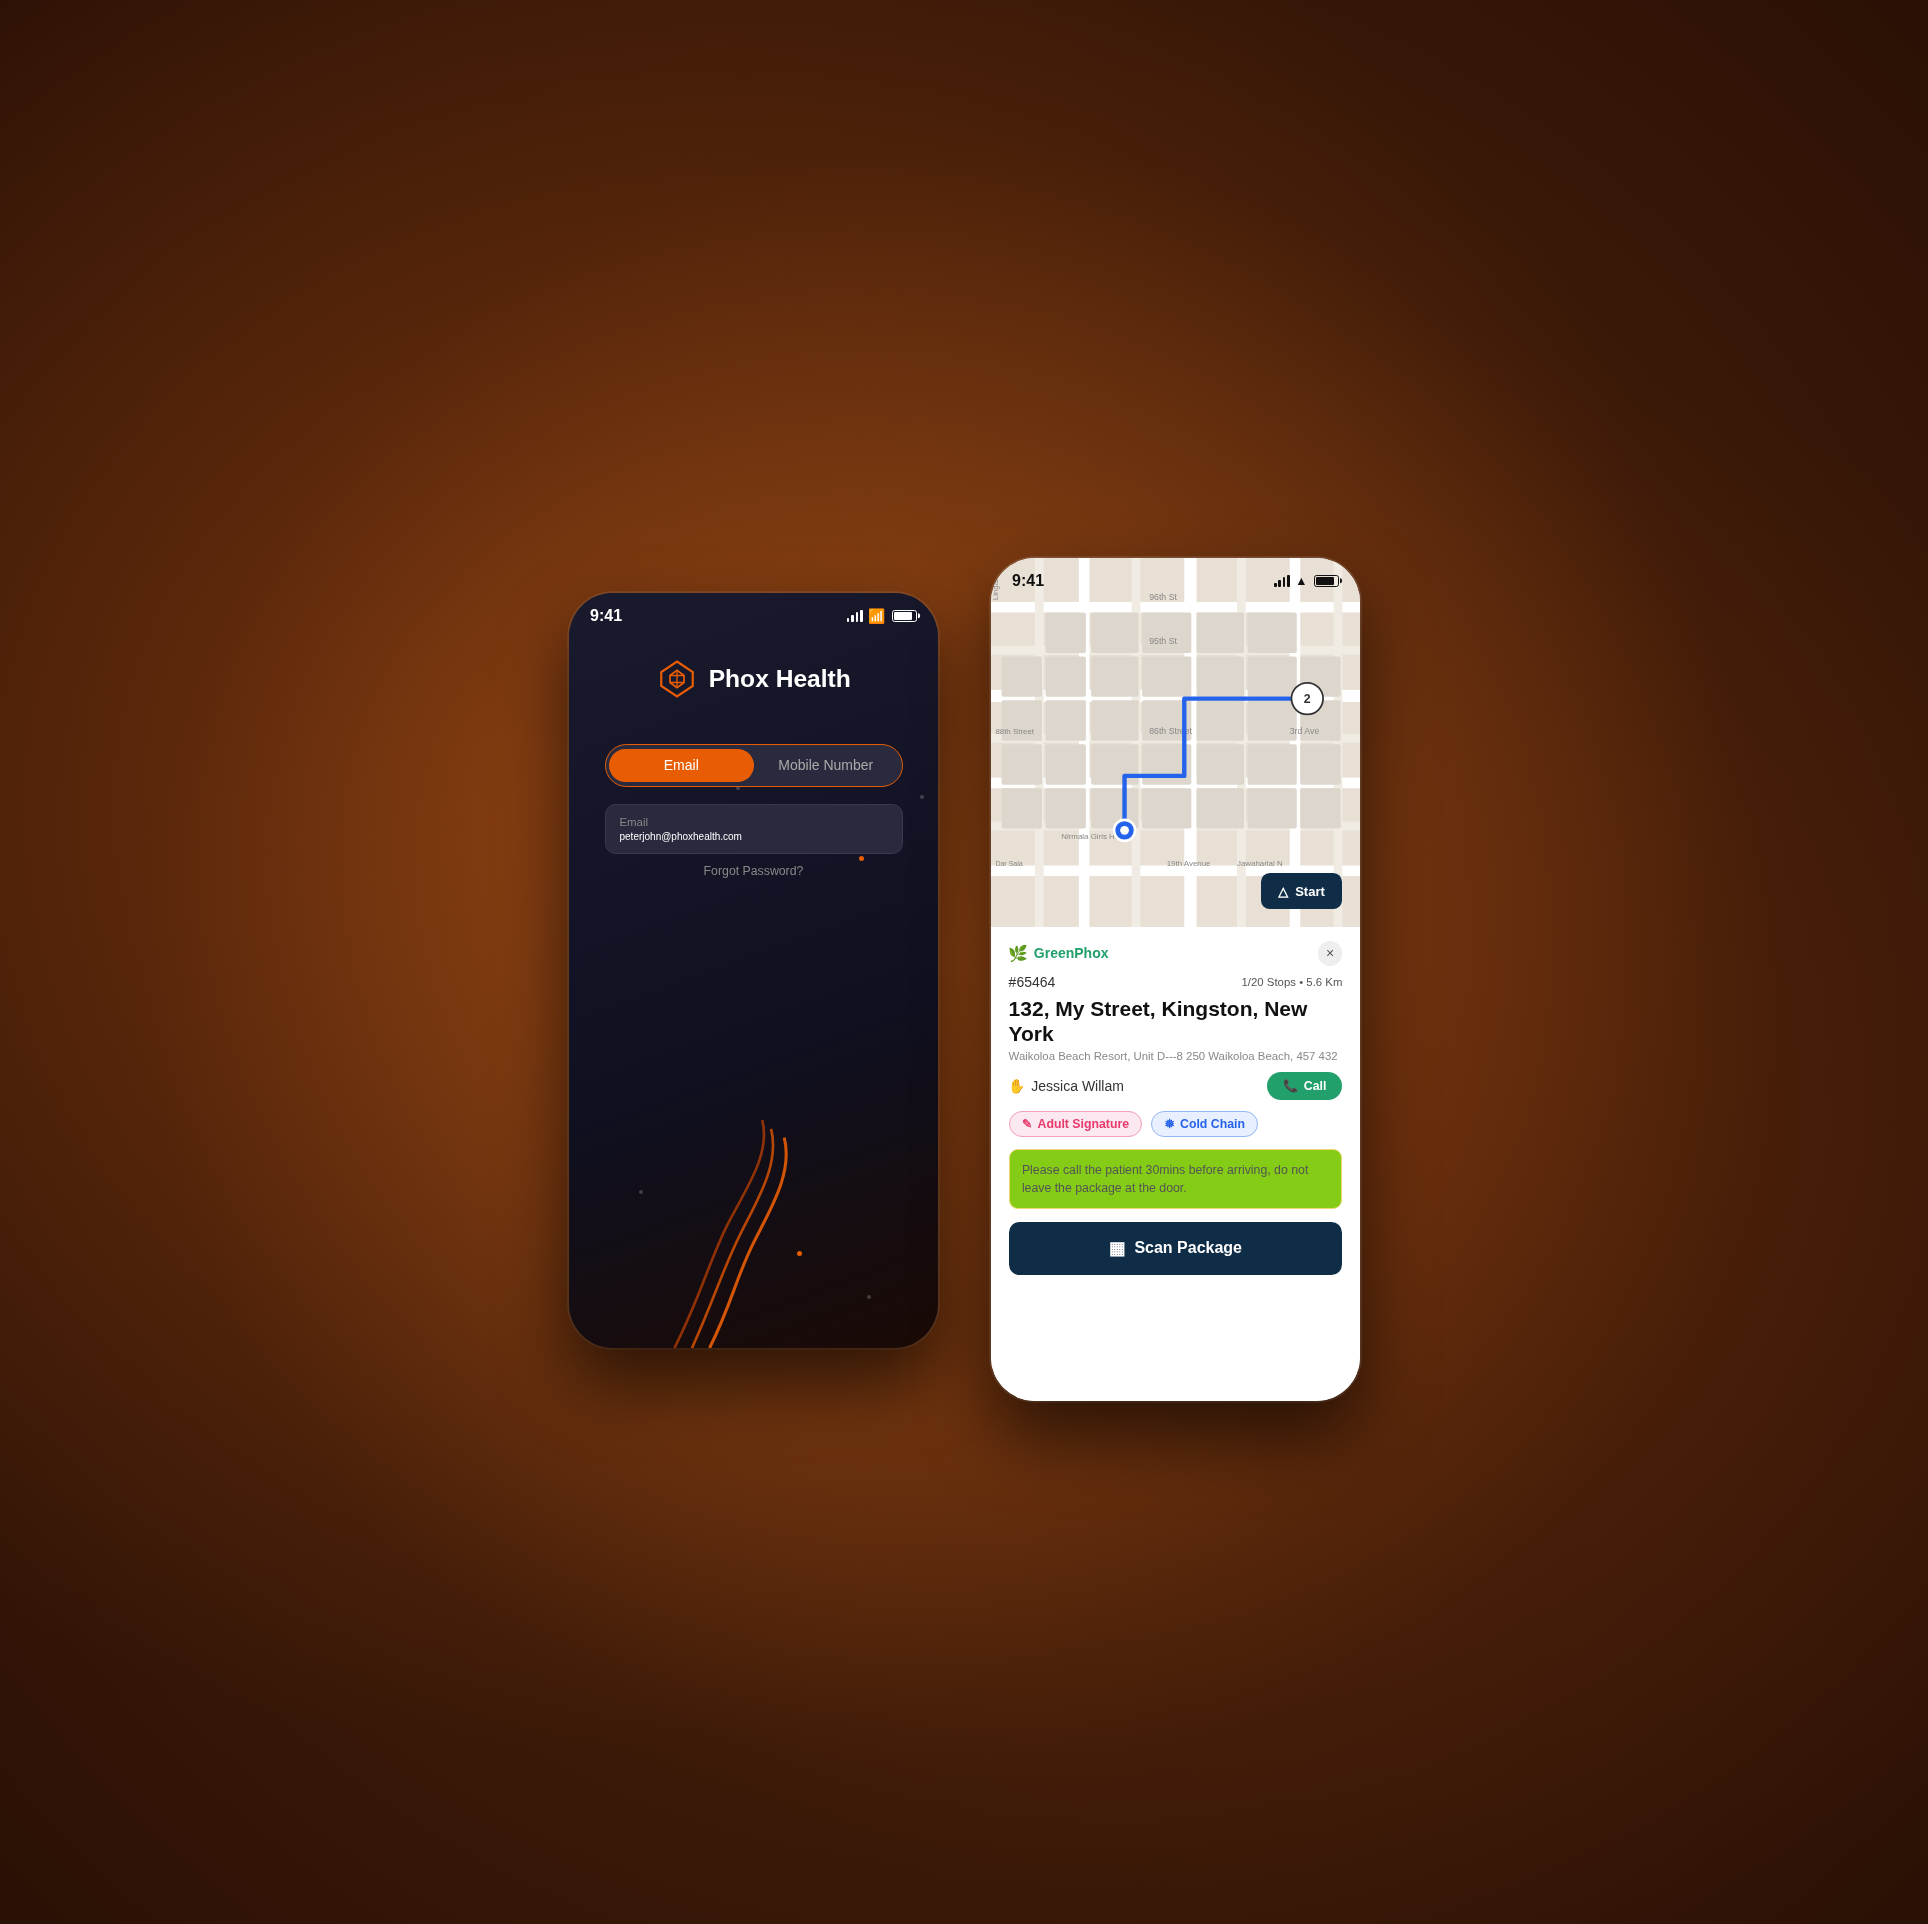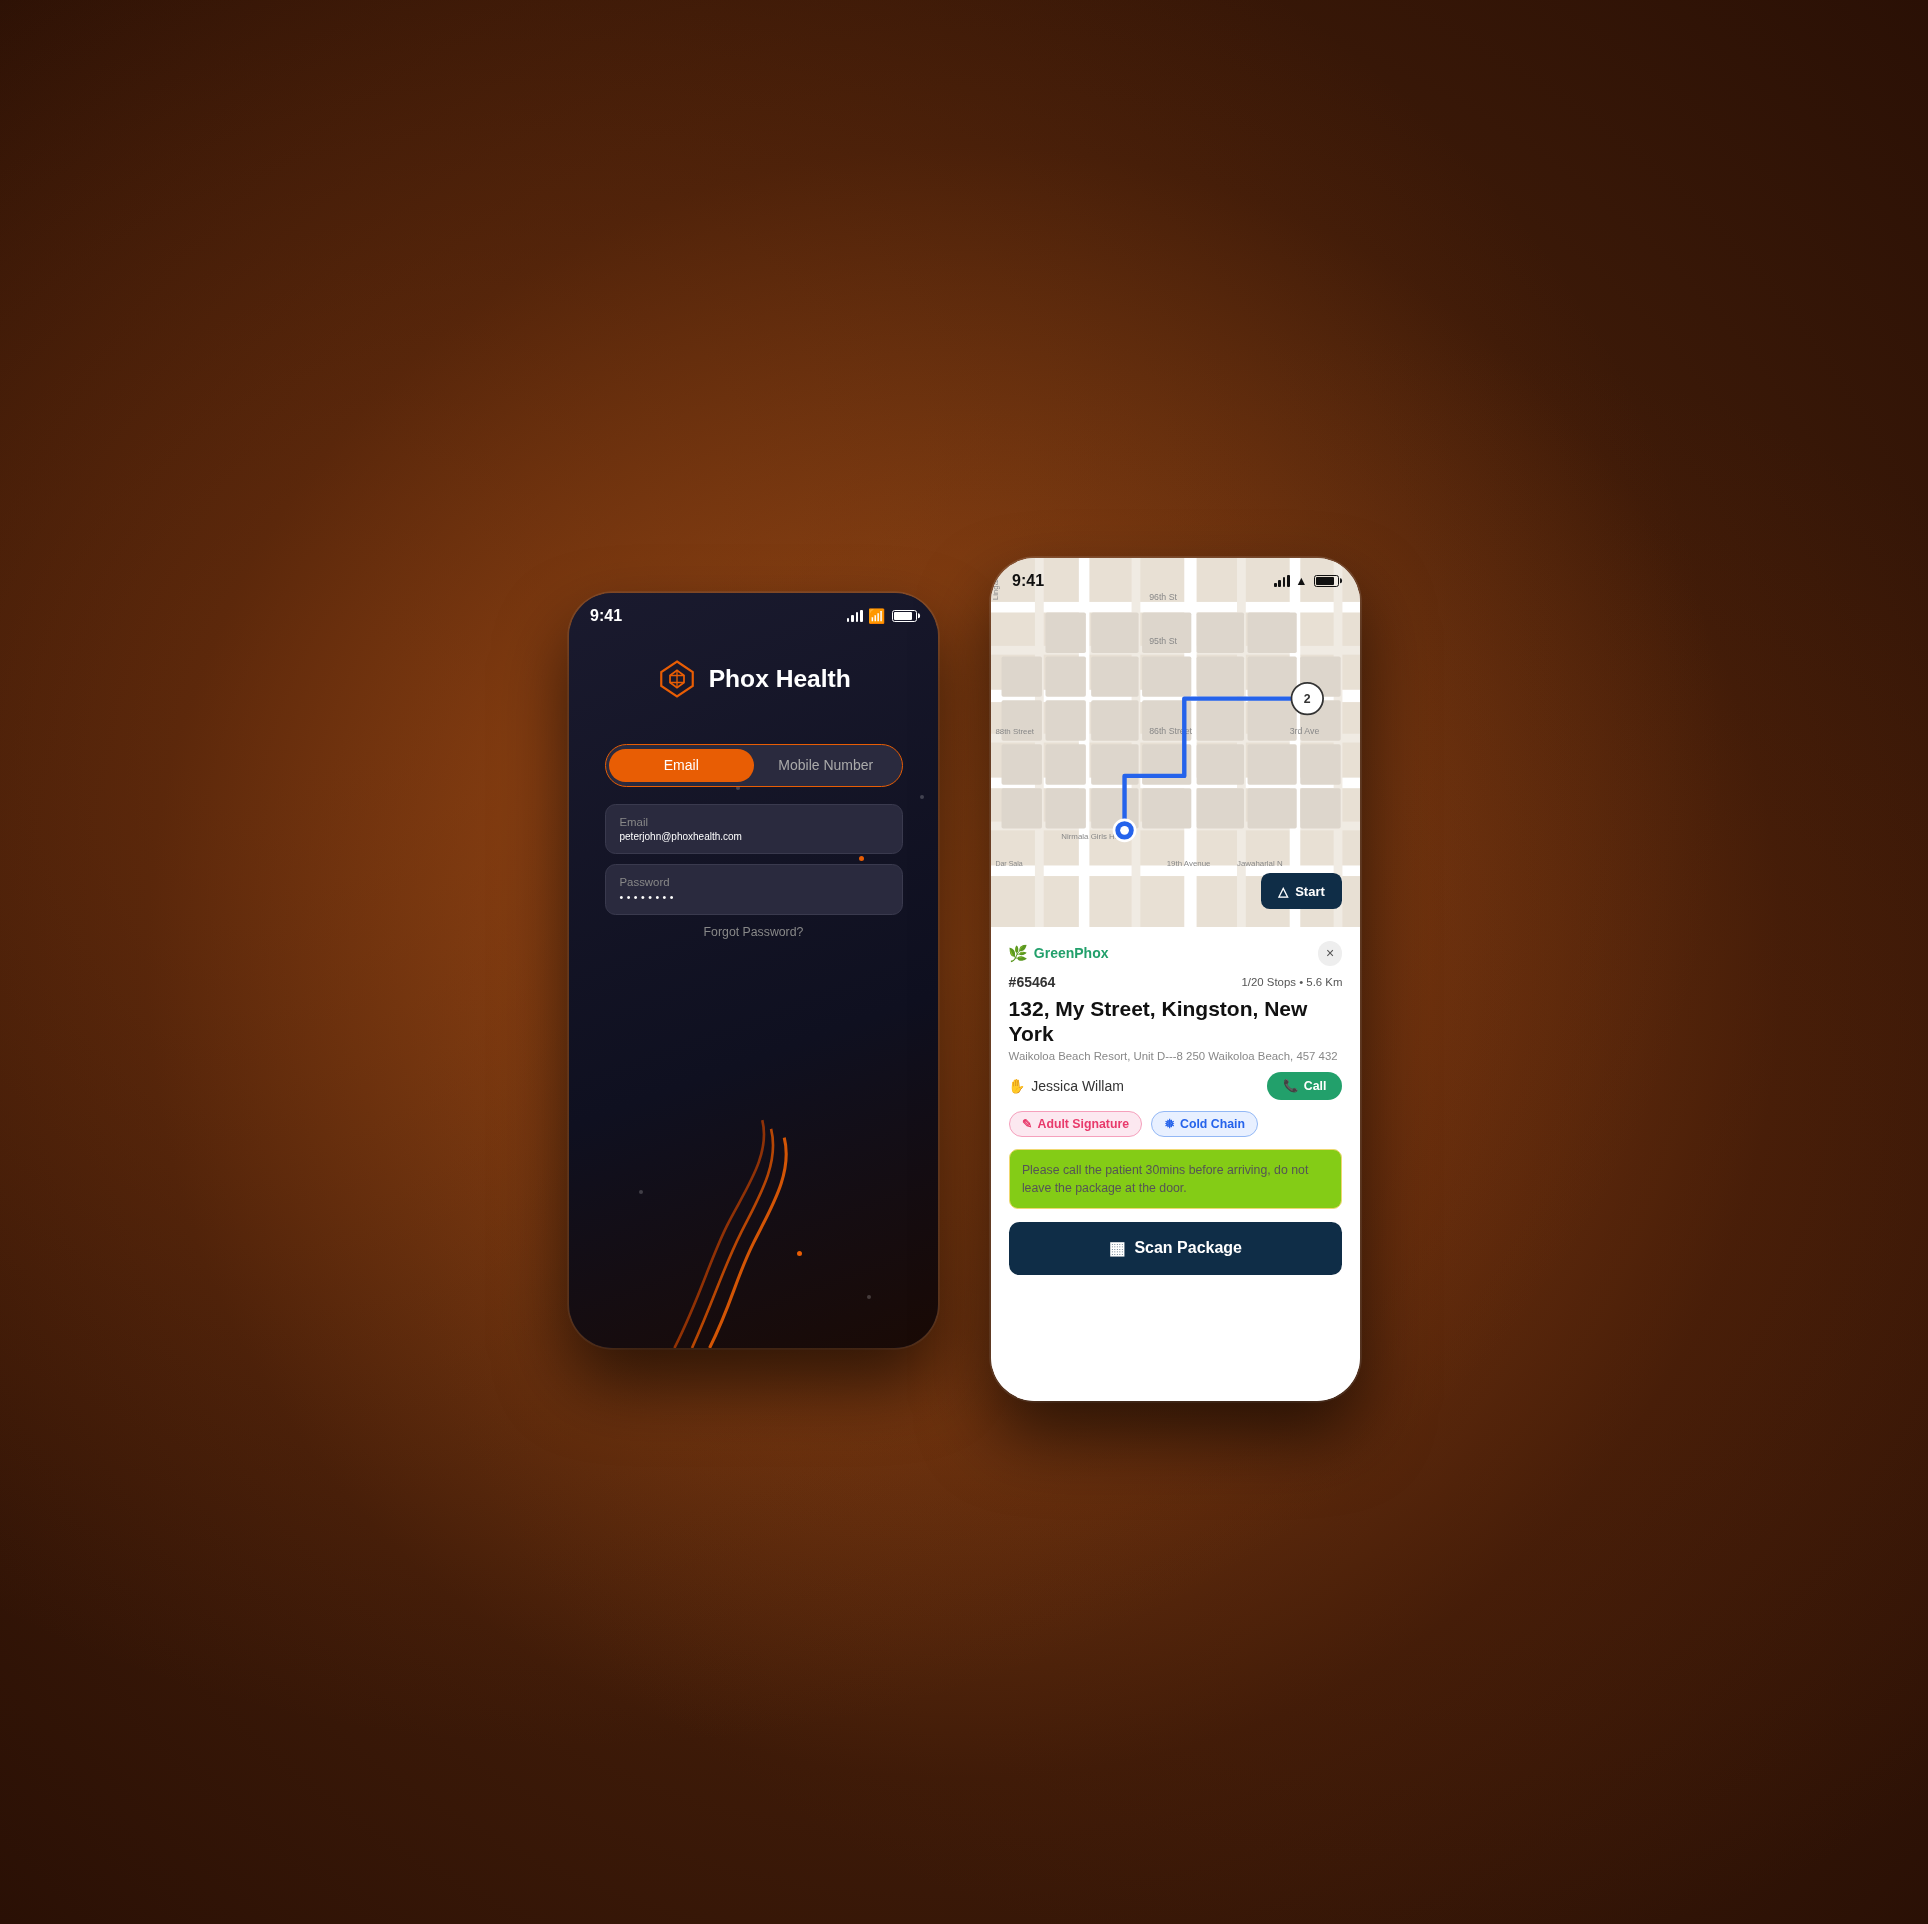--- a/index.html
+++ b/index.html
@@ -352,21 +352,21 @@
 
     .order-meta {
       display: flex;
       justify-content: space-between;
       align-items: center;
       margin-bottom: 5.3px;
     }
 
     .order-id {
       font-size: 14px;
-      font-weight: 700;
+      font-weight: 400;
       color: #333;
     }
 
     .order-stops {
       font-size: 11.4px;
       color: #555;
     }
 
     .address-main {
       font-size: 21px;
@@ -536,24 +536,20 @@
         <button class="tab-btn inactive">Mobile Number</button>
       </div>
 
       
       <div class="input-group">
         <div class="input-label">Email</div>
         <div class="input-value">peterjohn@phoxhealth.com</div>
       </div>
 
       
-      <div class="input-group">
-        <div class="input-label">Password</div>
-        <div class="input-value dots">••••••••</div>
-      </div>
 
       
       <div class="forgot-link">Forgot Password?</div>
 
       
 
     </div>
   </div>
 
   <div class="phone-map">

